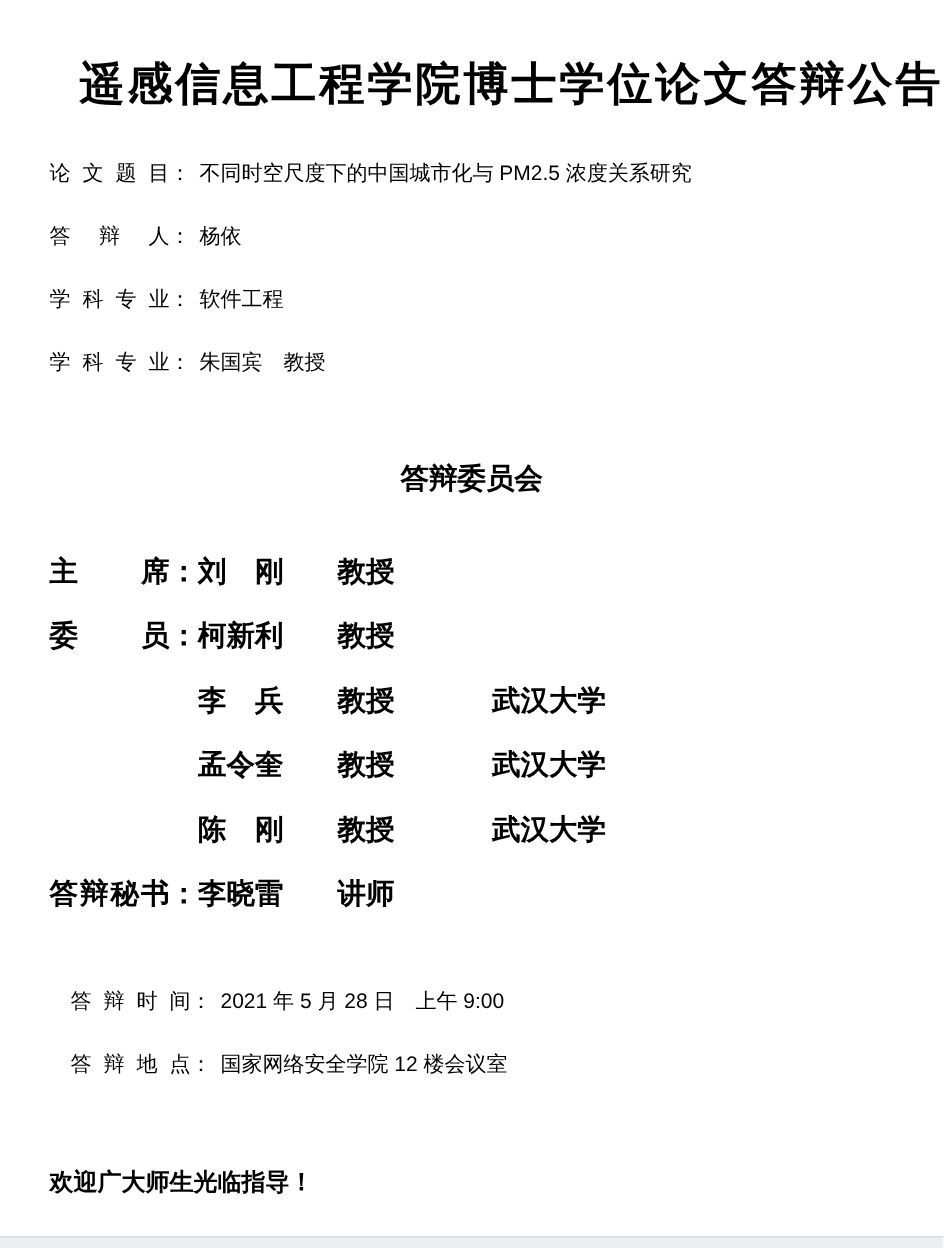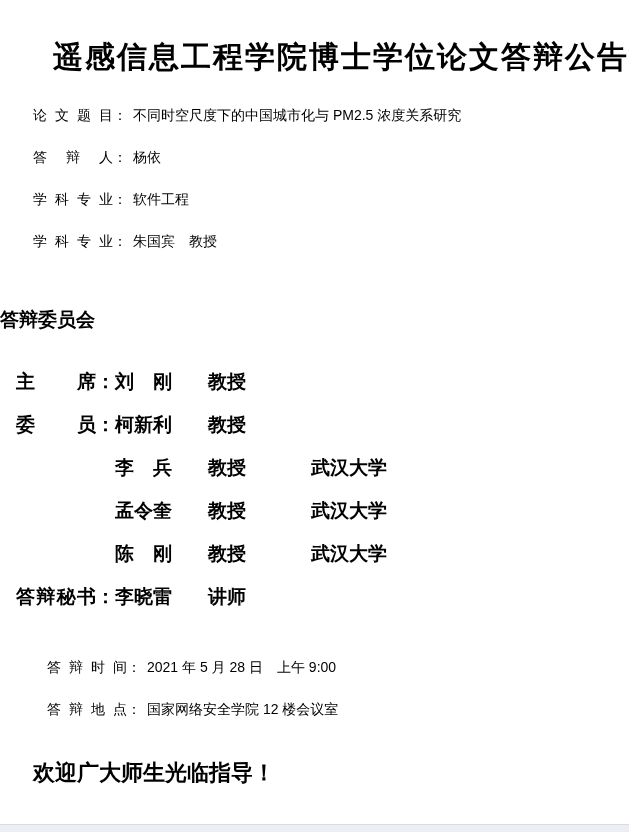--- a/index.html
+++ b/index.html
@@ -12,34 +12,34 @@
     margin:0;padding-top:34px;height:46px;line-height:46px;
     text-align:right;
     font-family:"Liberation Serif", serif;
     font-weight:bold;font-size:30px;letter-spacing:2px;white-space:nowrap;
   }
   .info{margin-top:14px;padding:0 33px;}
   .row{line-height:42px;font-size:14px;white-space:nowrap;}
   .lbl{display:inline-block;width:80px;text-align:justify;text-align-last:justify;}
   .colon{display:inline-block;width:20px;}
   .committee-heading{
-    margin-top:48px;height:20px;line-height:20px;
+    margin-top:48px;height:20px;line-height:20px;text-align:center;
     font-family:"Liberation Serif", serif;font-weight:bold;font-size:19px;
   }
   .committee{
-    margin-top:30px;padding:0 16px;
+    margin-top:30px;padding:0 33px;
     font-family:"Liberation Serif", serif;font-weight:bold;font-size:19px;
   }
   .crow{display:grid;grid-template-columns:99px 93px 103px auto;line-height:43px;white-space:nowrap;}
   .role{display:inline-block;width:80px;text-align:justify;text-align-last:justify;}
   .name{display:inline-block;width:57px;text-align:justify;text-align-last:justify;}
   .schedule{margin-top:28px;padding:0 47px;}
   .closing{
-    margin-top:32px;padding:0 33px;height:22px;line-height:22px;
-    font-family:"Liberation Serif", serif;font-weight:bold;font-size:22px;
+    margin-top:48px;padding:0 33px;height:22px;line-height:22px;
+    font-family:"Liberation Serif", serif;font-weight:bold;font-size:16px;
   }
   .page-edge{
     position:absolute;left:0;right:0;bottom:0;height:7px;
     background:#edeef3;border-top:1px solid #d9dbe3;
   }
 </style>
 </head>
 <body>
 
 <h1 class="title">遥感信息工程学院博士学位论文答辩公告</h1>

